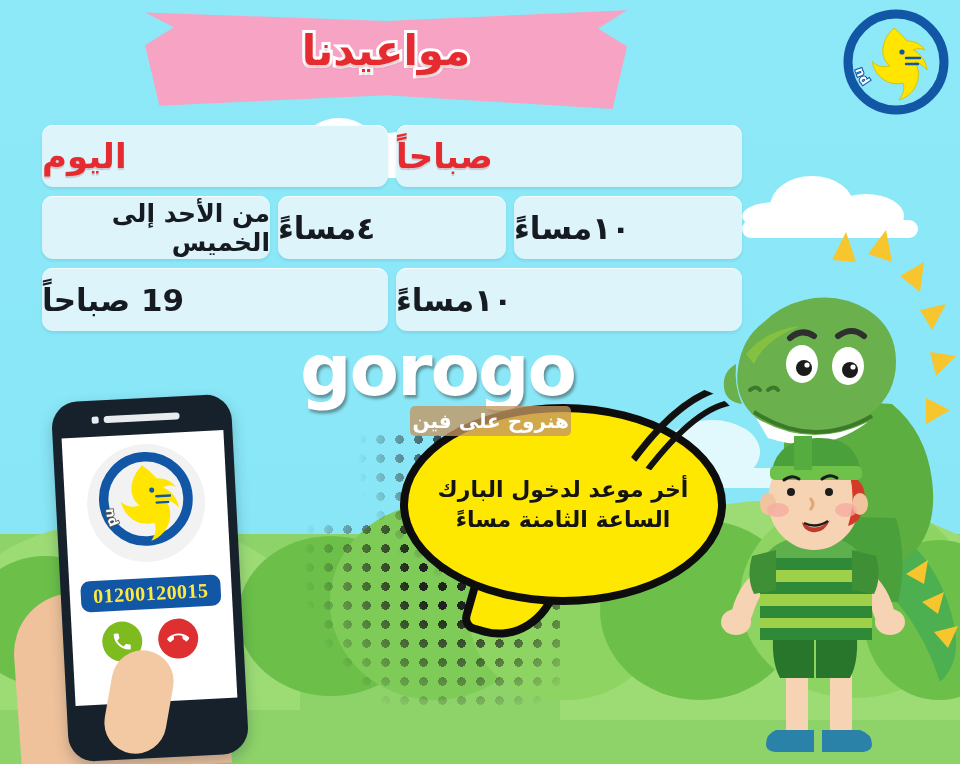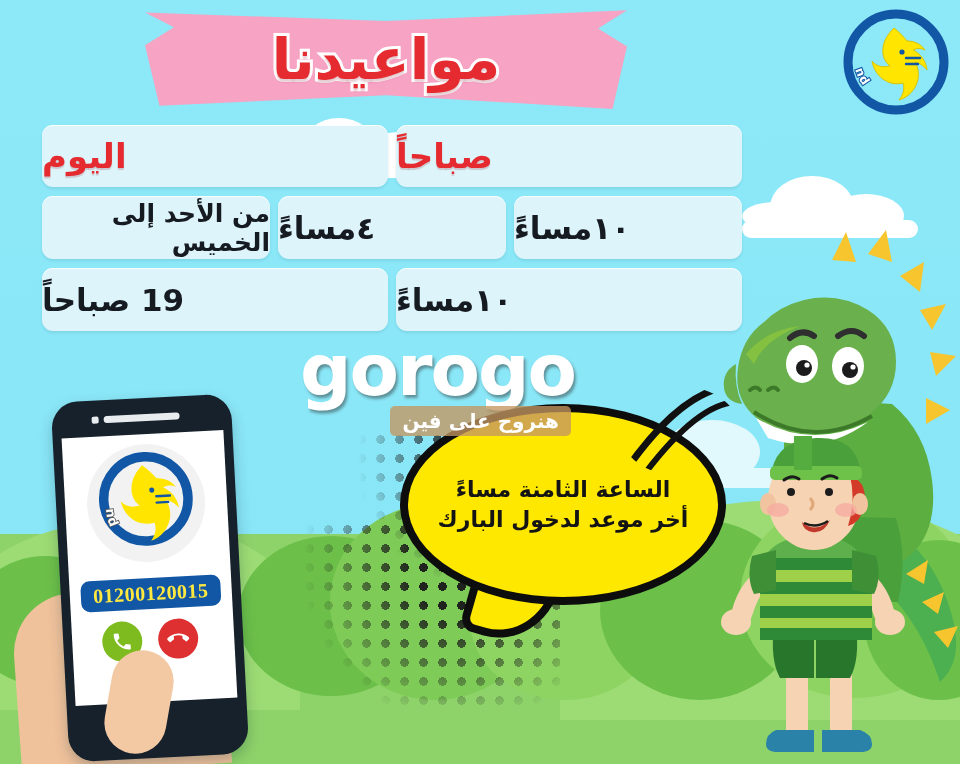--- a/index.html
+++ b/index.html
@@ -17,21 +17,21 @@
   
   .ground{position:absolute;left:0;bottom:0;width:960px;height:230px;
           background:#8ed36a;}
 
   
   .ribbon-wrap{position:absolute;left:145px;top:4px;width:482px;height:106px;}
   .ribbon{position:absolute;inset:0;background:#f7a3c4;
      clip-path:polygon(0 8%, 6% 22%, 0 39%, 3% 96%, 50% 86%, 97% 99%, 100% 40%, 94% 23%, 100% 6%, 50% 16%);
      filter:drop-shadow(0 2px 1px rgba(0,0,0,.07));}
   .ribbon-title{position:absolute;left:0;right:0;top:22px;text-align:center;
-     font-size:57px;font-weight:bold;color:#e52b2f;
+     font-size:42px;font-weight:bold;color:#e52b2f;
      -webkit-text-stroke:6px #ffffff;paint-order:stroke fill;
      text-shadow:0 3px 2px rgba(150,60,80,.25);letter-spacing:1px;}
 
   
   .logo{position:absolute;}
 
   
   .table{position:absolute;left:42px;top:125px;width:700px;}
   .trow{display:flex;gap:8px;margin-bottom:9px;}
   .cell{flex:1;background:#ddf4fa;border-radius:11px;height:63px;
@@ -81,21 +81,21 @@
   .halftone{position:absolute;z-index:5;
     background-image:radial-gradient(#1a1a1a 32%, transparent 33%);
     background-size:19px 19px;}
 
   
   .wm{position:absolute;left:300px;top:336px;z-index:60;}
   .wm-text{font-family:"DejaVu Sans",sans-serif;font-weight:bold;font-size:72px;
            color:#ffffff;letter-spacing:-2px;line-height:.95;
            text-shadow:2px 3px 3px rgba(40,40,40,.45);text-align:center;}
   .wm-badge{margin-top:2px;margin-right:4px;display:inline-block;
-            background:rgba(196,150,96,.78);border-radius:5px;padding:3px 12px;
+            background:rgba(196,150,96,.78);border-radius:5px;padding:3px 2px;
             color:#ffffff;font-size:20px;font-weight:bold;}
 
   
   .char{position:absolute;}
   .sh{position:absolute;}
 </style>
 </head>
 <body>
 
 <div class="poster">
@@ -274,22 +274,22 @@
       <ellipse cx="88" cy="80" rx="11" ry="7" fill="#f5a9a0" opacity=".75"></ellipse>
       <ellipse cx="156" cy="80" rx="11" ry="7" fill="#f5a9a0" opacity=".75"></ellipse>
       <path d="M120 68 q6 6 0 12" stroke="#e0a878" stroke-width="3" fill="none"></path>
       <path d="M112 92 q14 12 28 -2 q-6 14 -18 12 q-9 -2 -10 -10z" fill="#c0392b"></path>
       <path d="M114 93 q12 6 24 -2" stroke="#1c1c1c" stroke-width="2.4" fill="none"></path>
     </svg>
   </div>
 
   <div class="bubble-tail" style="left:470px;top:548px;"></div>
   <div class="bubble">
+    <span>أخر موعد لدخول البارك</span>
     <span>الساعة الثامنة مساءً</span>
-    <span>أخر موعد لدخول البارك</span>
   </div>
   <svg class="swoosh" style="left:620px;top:386px;width:120px;height:90px;border:none;" viewBox="0 0 120 90">
     <path d="M6 84 Q62 4 112 0" stroke="#111" stroke-width="7" fill="none" stroke-linecap="round"></path>
     <path d="M26 86 Q78 18 116 16" stroke="#111" stroke-width="6" fill="none" stroke-linecap="round"></path>
   </svg>
 
   <div class="hand" style="left:16px;top:590px;width:210px;height:180px;border-radius:60px 80px 0 0;transform:rotate(-4deg);z-index:18;"></div>
   <div class="hand" style="left:108px;top:650px;width:62px;height:104px;border-radius:34px;transform:rotate(10deg);background:#f3c9a4;z-index:22;"></div>
   <div class="hand" style="left:160px;top:540px;width:56px;height:86px;border-radius:30px;transform:rotate(-12deg);background:#f3c9a4;z-index:14;"></div>
 

